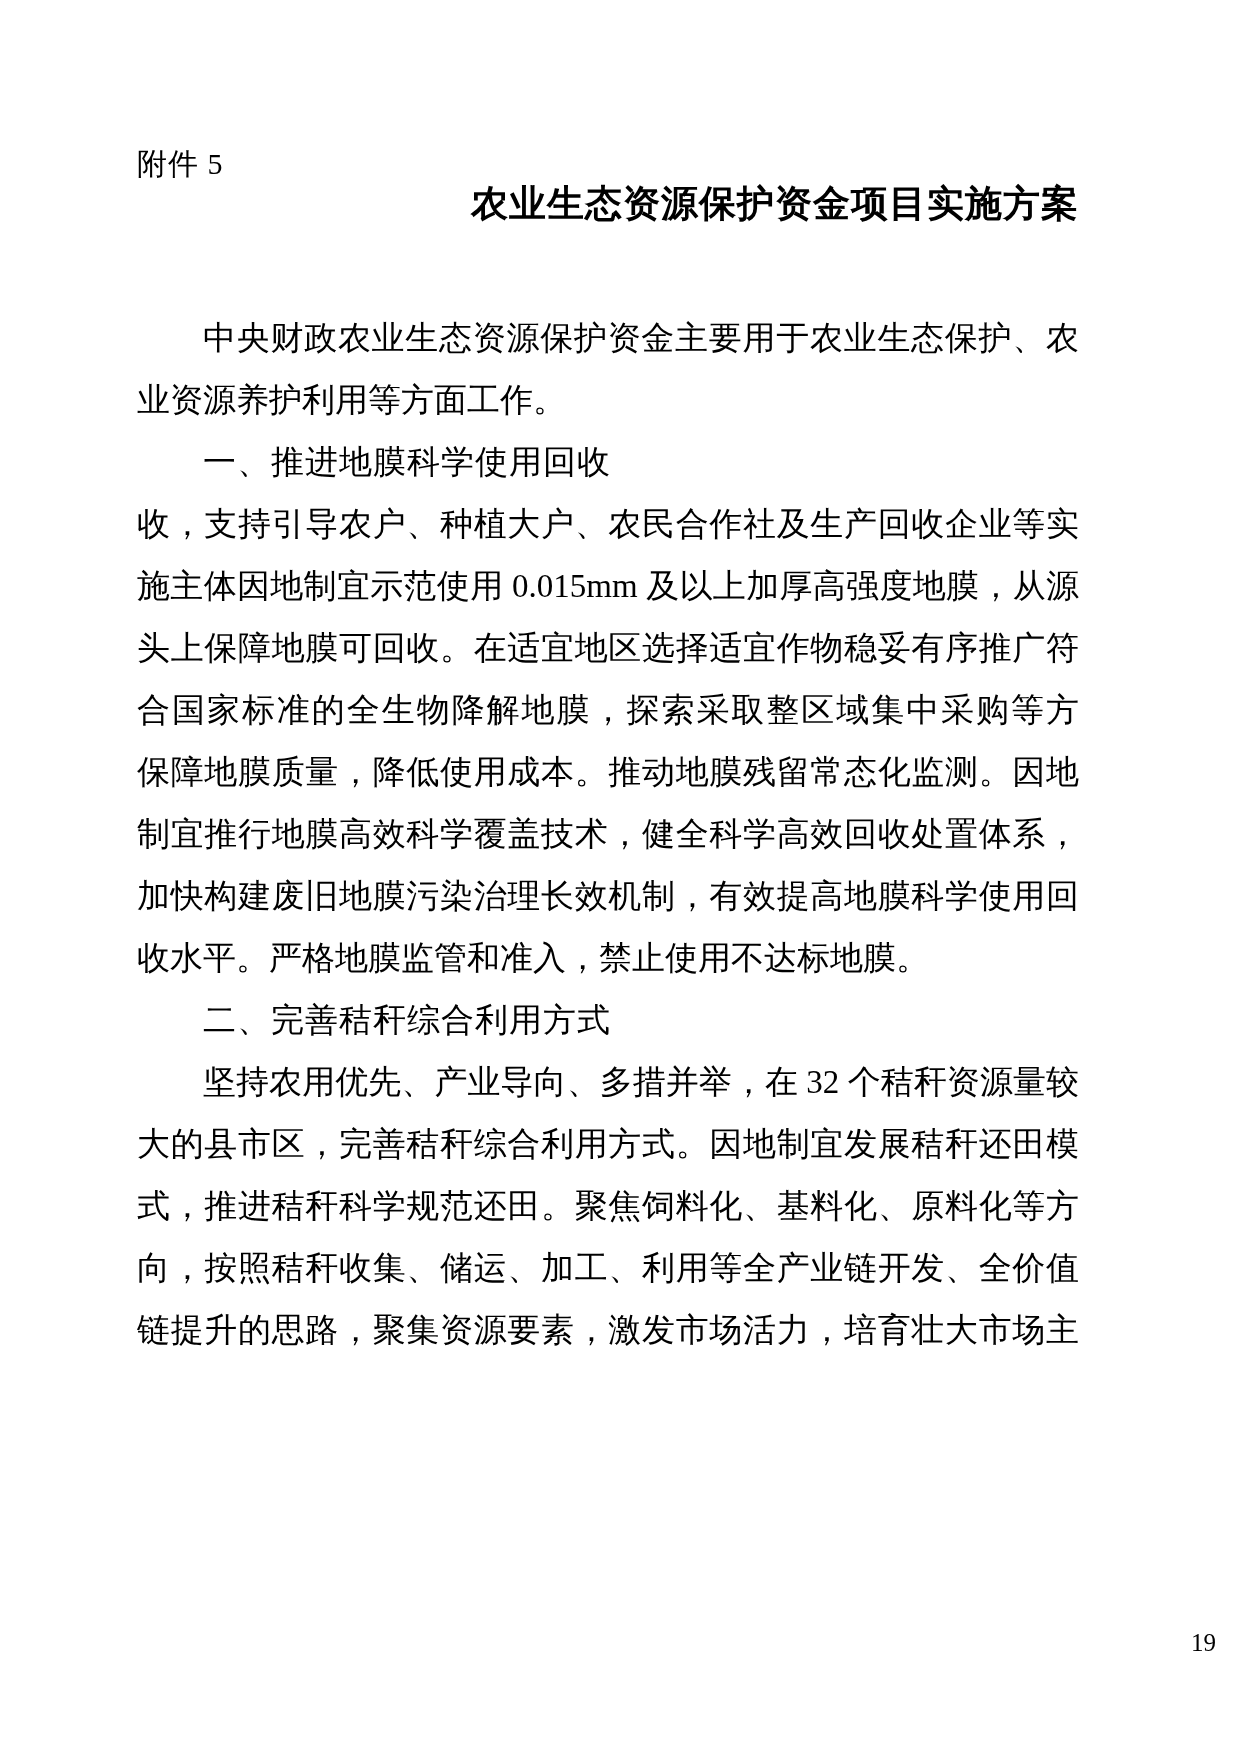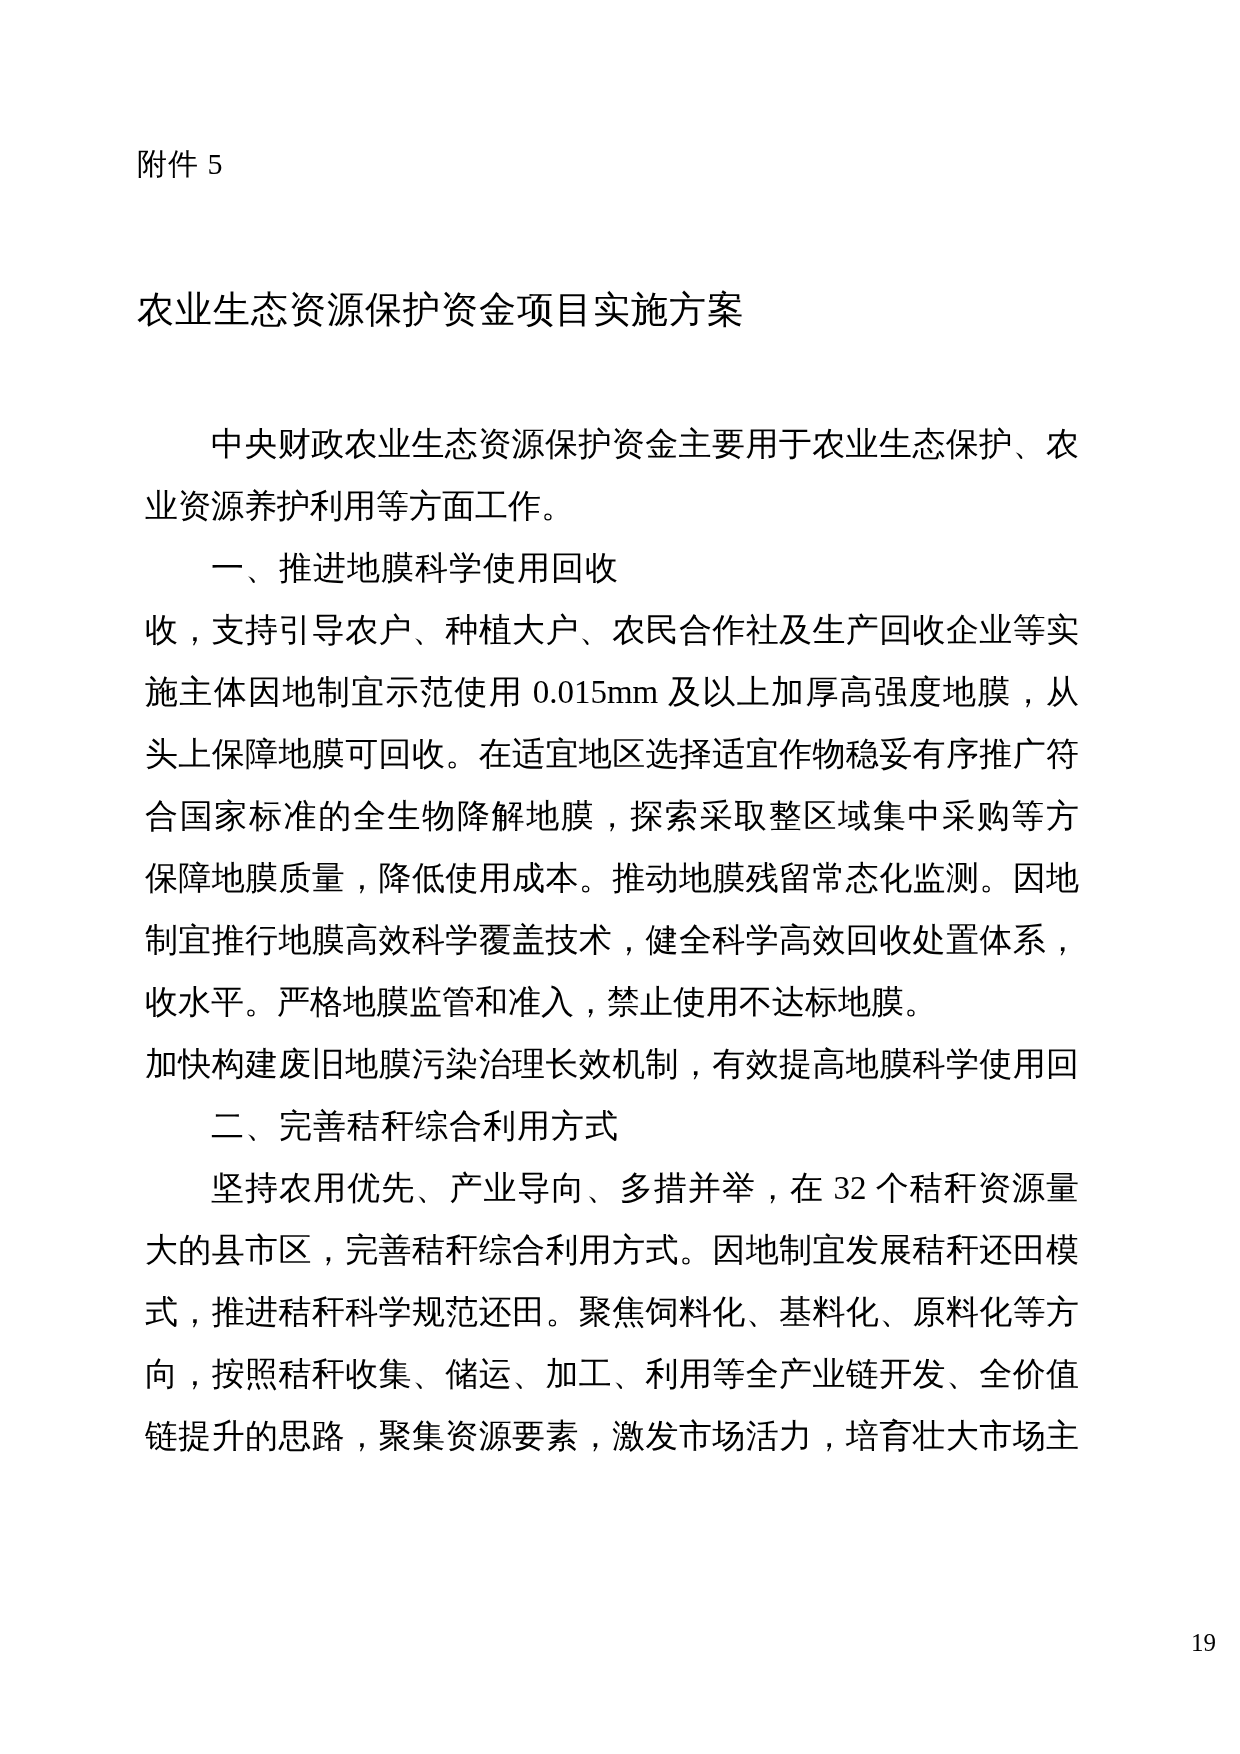--- a/index.html
+++ b/index.html
@@ -15,31 +15,29 @@
   }
   .content {
     padding: 146px 137px 0 137px;
   }
   .attachment-label {
     font-size: 30px;
     line-height: 36px;
     letter-spacing: 1px;
   }
   .doc-title {
-    margin-top: 106px;
     font-size: 37px;
     line-height: 44px;
-    font-weight: normal;
-    text-align: left;
+    font-weight: bold;
+    text-align: right;
     letter-spacing: 1px;
     font-family: "Liberation Serif", "DejaVu Serif", serif;
   }
   .body-text {
     margin-top: 81px;
-    margin-left: 8px;
   }
   .body-line {
     font-size: 33px;
     height: 62px;
     line-height: 62px;
     text-align: justify;
     text-align-last: justify;
     text-justify: inter-character;
     overflow: hidden;
   }
@@ -74,22 +72,22 @@
     <div class="body-text">
         <div class="body-line indent">中央财政农业生态资源保护资金主要用于农业生态保护、农</div>
         <div class="body-line no-fill">业资源养护利用等方面工作。</div>
         <div class="heading-line">一、推进地膜科学使用回收</div>
         <div class="body-line">收，支持引导农户、种植大户、农民合作社及生产回收企业等实</div>
         <div class="body-line">施主体因地制宜示范使用 0.015mm 及以上加厚高强度地膜，从源</div>
         <div class="body-line">头上保障地膜可回收。在适宜地区选择适宜作物稳妥有序推广符</div>
         <div class="body-line">合国家标准的全生物降解地膜，探索采取整区域集中采购等方式，</div>
         <div class="body-line">保障地膜质量，降低使用成本。推动地膜残留常态化监测。因地</div>
         <div class="body-line">制宜推行地膜高效科学覆盖技术，健全科学高效回收处置体系，</div>
+        <div class="body-line">加快构建废旧地膜污染治理长效机制，有效提高地膜科学使用回</div>
         <div class="body-line no-fill">收水平。严格地膜监管和准入，禁止使用不达标地膜。</div>
-        <div class="body-line">加快构建废旧地膜污染治理长效机制，有效提高地膜科学使用回</div>
         <div class="heading-line">二、完善秸秆综合利用方式</div>
         <div class="body-line indent">坚持农用优先、产业导向、多措并举，在 32 个秸秆资源量较</div>
         <div class="body-line">大的县市区，完善秸秆综合利用方式。因地制宜发展秸秆还田模</div>
         <div class="body-line">式，推进秸秆科学规范还田。聚焦饲料化、基料化、原料化等方</div>
         <div class="body-line">向，按照秸秆收集、储运、加工、利用等全产业链开发、全价值</div>
         <div class="body-line">链提升的思路，聚集资源要素，激发市场活力，培育壮大市场主</div>
       </div>
   </div>
   <div class="page-number">19</div>
 </div>

